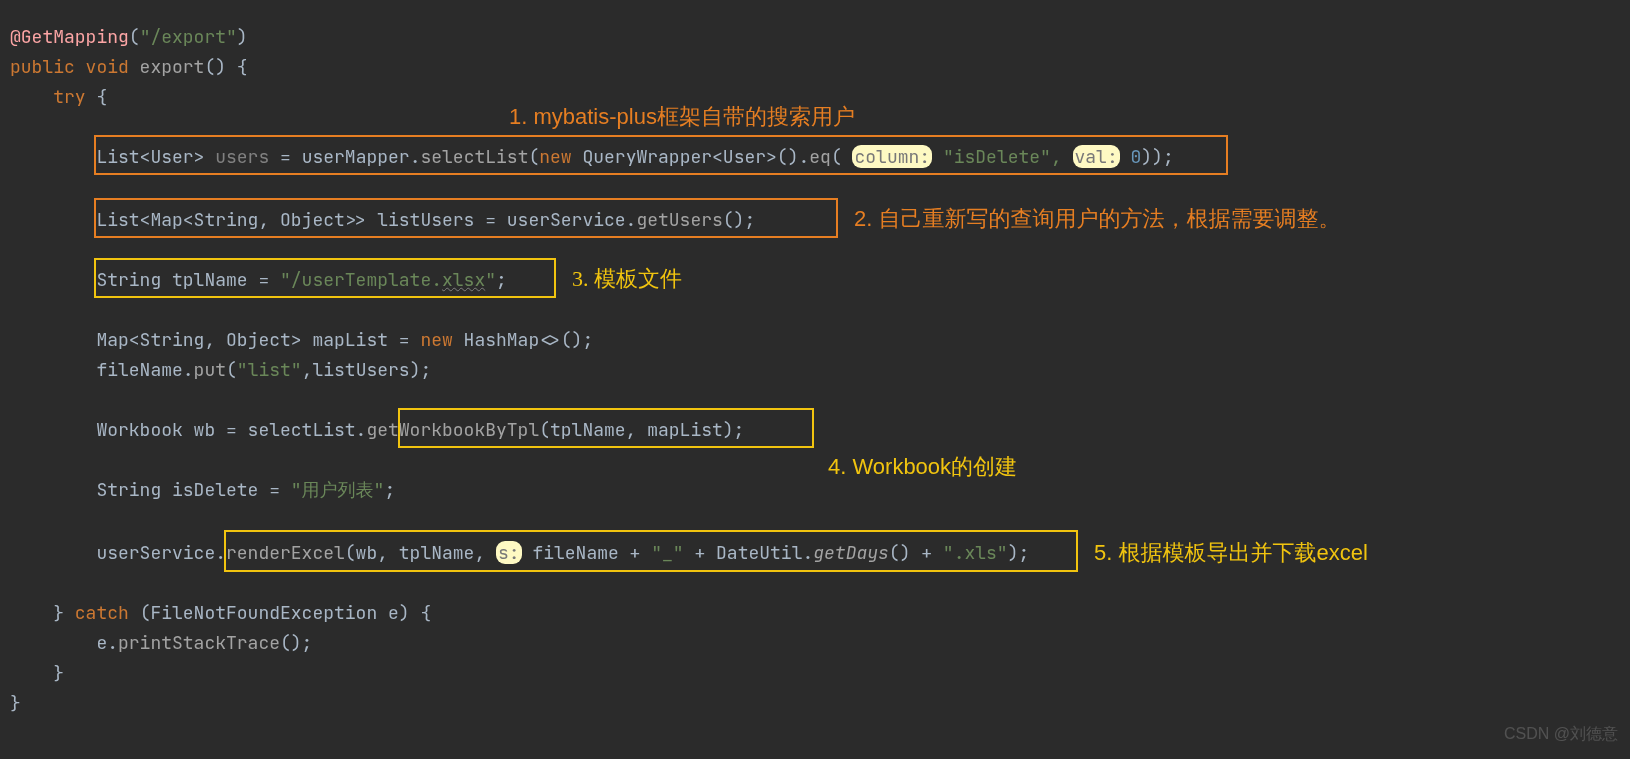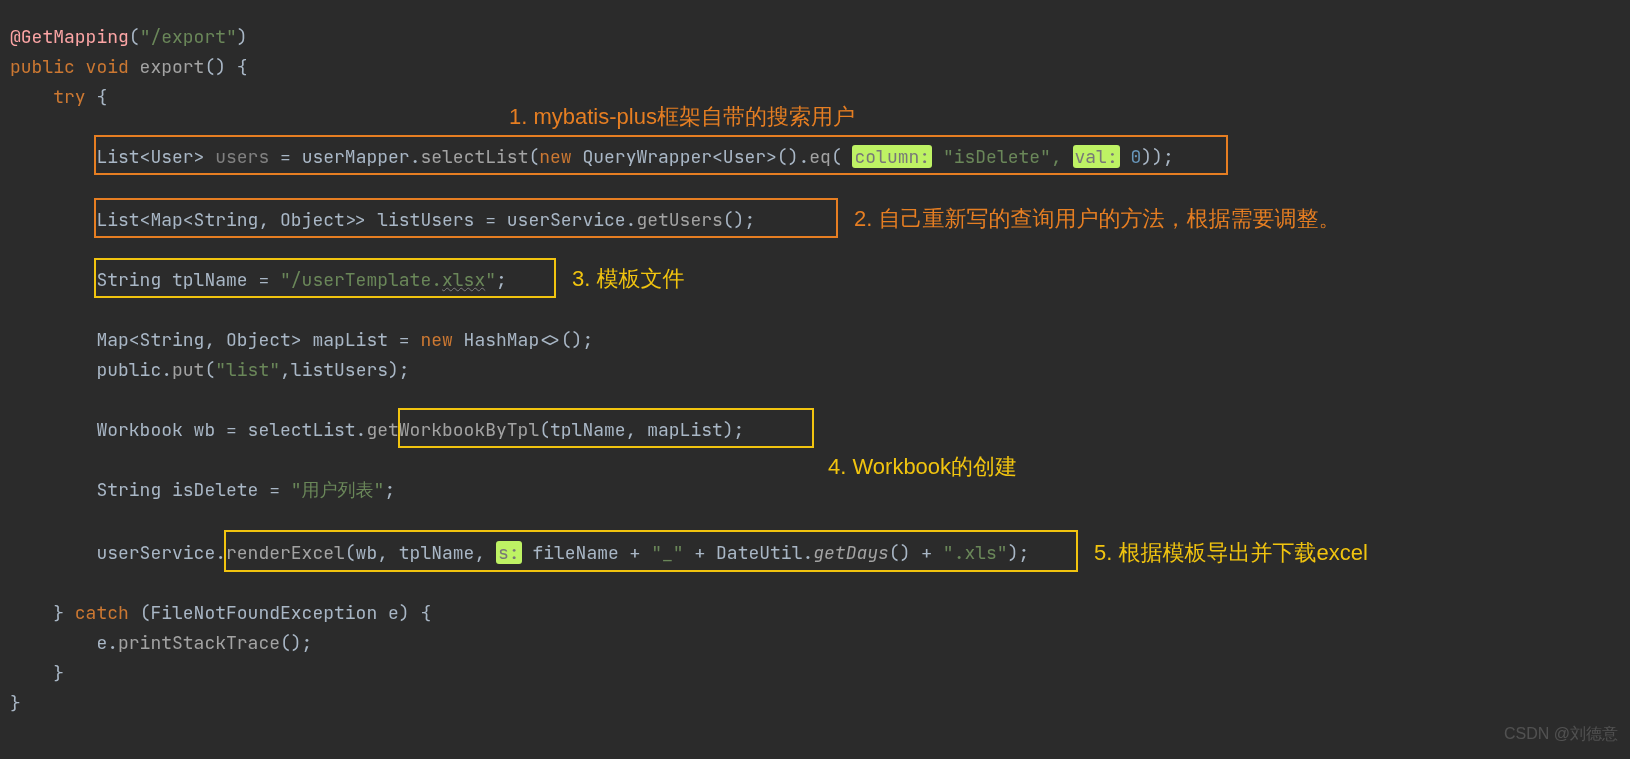--- a/index.html
+++ b/index.html
@@ -7,21 +7,21 @@
   .line{position:absolute;left:10px;}
   .anno{position:absolute;font-family:"Microsoft YaHei","PingFang SC",sans-serif;font-size:22px;}
   .c-ann{color:#fca5a5;}  
   .c-kw{color:#cc7832;}   
   .c-str{color:#6a8759;}  
   .c-num{color:#6897bb;}  
   .c-mth{color:#a3a3a3;}
   .c-gray{color:#808080;margin-top:8px;} 
   .c-ital{font-style:italic;}
   .wavy{text-decoration:underline wavy #808080;text-decoration-thickness:1px;}
-  .hintbg{background:#bef264;border-radius:3px;padding:0 2px;color:#787878;}
+  .hintbg{background:#fef9c3;border-radius:9px;padding:0 2px;color:#787878;}
   .box-o{position:absolute;border:2px solid #e67e22;}
   .box-y{position:absolute;border:2px solid #f1c40f;}
   .anno-o{color:#e67e22;}
   .anno-y{color:#f1c40f;}
   .watermark{position:absolute;right:12px;bottom:10px;color:rgba(255,255,255,.18);font-family:"Microsoft YaHei",sans-serif;font-size:16px;}
 </style>
 </head>
 <body>
 
 <div class="editor">
@@ -34,21 +34,21 @@
   <div class="line" style="top:82px;"><span class="c-kw">    try </span><span>{</span></div>
 
   <div class="line" style="top:142px;"><span>        List&lt;</span><span>User</span><span>&gt; </span><span class="c-gray">users </span><span>= userMapper.</span><span class="c-mth">selectList</span><span>(</span><span class="c-kw">new </span><span>QueryWrapper&lt;</span><span>User</span><span>&gt;().</span><span class="c-mth">eq</span><span>( </span><span class="hintbg">column:</span><span class="c-str"> "isDelete", </span><span class="hintbg">val:</span><span class="c-num"> 0</span><span>));</span></div>
 
   <div class="line" style="top:205px;"><span>        List&lt;Map&lt;String, Object&gt;&gt; listUsers = userService.</span><span class="c-mth">getUsers</span><span>();</span></div>
 
   <div class="line" style="top:265px;"><span>        String tplName = </span><span class="c-str">"/userTemplate.</span><span class="c-str wavy">xlsx</span><span class="c-str">"</span><span>;</span></div>
 
   <div class="line" style="top:325px;"><span>        Map&lt;String, Object&gt; mapList = </span><span class="c-kw">new </span><span>HashMap&lt;&gt;();</span></div>
 
-  <div class="line" style="top:355px;"><span>        public.</span><span class="c-mth">put</span><span>(</span><span class="c-str">"list"</span><span>,listUsers);</span></div>
+  <div class="line" style="top:355px;"><span>        fileName.</span><span class="c-mth">put</span><span>(</span><span class="c-str">"list"</span><span>,listUsers);</span></div>
 
   <div class="line" style="top:415px;"><span>        Workbook wb = selectList.</span><span class="c-mth">getWorkbookByTpl</span><span>(tplName, mapList);</span></div>
 
   <div class="line" style="top:475px;"><span>        String isDelete = </span><span class="c-str">"用户列表"</span><span>;</span></div>
 
   <div class="line" style="top:538px;"><span>        userService.</span><span class="c-mth">renderExcel</span><span>(wb, tplName, </span><span class="hintbg">s:</span><span> fileName + </span><span class="c-str">"_"</span><span> + DateUtil.</span><span class="c-mth c-ital">getDays</span><span>() + </span><span class="c-str">".xls"</span><span>);</span></div>
 
   <div class="line" style="top:598px;"><span>    } </span><span class="c-kw">catch </span><span>(FileNotFoundException e) {</span></div>
 
   <div class="line" style="top:628px;"><span>        e.</span><span class="c-mth">printStackTrace</span><span>();</span></div>
@@ -60,18 +60,18 @@
   
   <div class="box-o" style="left:94px;top:135px;width:1130px;height:36px;"></div>
   <div class="box-o" style="left:94px;top:198px;width:740px;height:36px;"></div>
   <div class="box-y" style="left:94px;top:258px;width:458px;height:36px;"></div>
   <div class="box-y" style="left:398px;top:408px;width:412px;height:36px;"></div>
   <div class="box-y" style="left:224px;top:530px;width:850px;height:38px;"></div>
 
   
   <div class="anno anno-o" style="left:509px;top:102px;">1. mybatis-plus框架自带的搜索用户</div>
   <div class="anno anno-o" style="left:854px;top:204px;">2. 自己重新写的查询用户的方法，根据需要调整。</div>
-  <div class="anno anno-y" style="left:572px;top:264px;">3. 模板文件</div>
+  <div class="anno anno-y" style="left:572px;top:264px;font-family:Liberation Serif, serif;">3. 模板文件</div>
   <div class="anno anno-y" style="left:828px;top:414px;margin-top:38px;">4. Workbook的创建</div>
   <div class="anno anno-y" style="left:1094px;top:538px;">5. 根据模板导出并下载excel</div>
 
   <div class="watermark">CSDN @刘德意</div>
 </div>
 
 </body></html>

